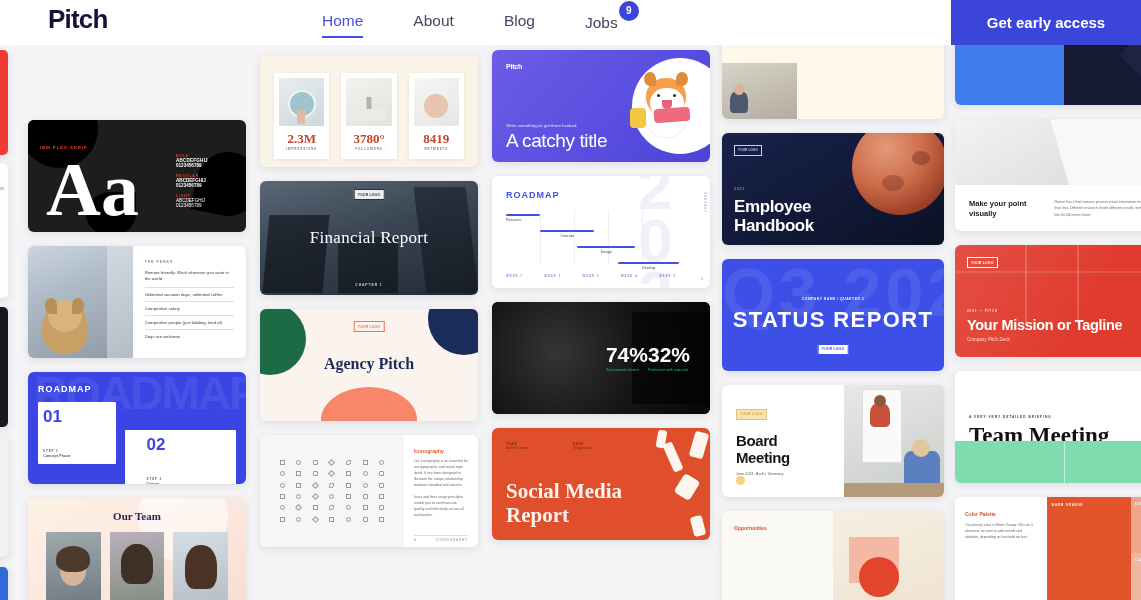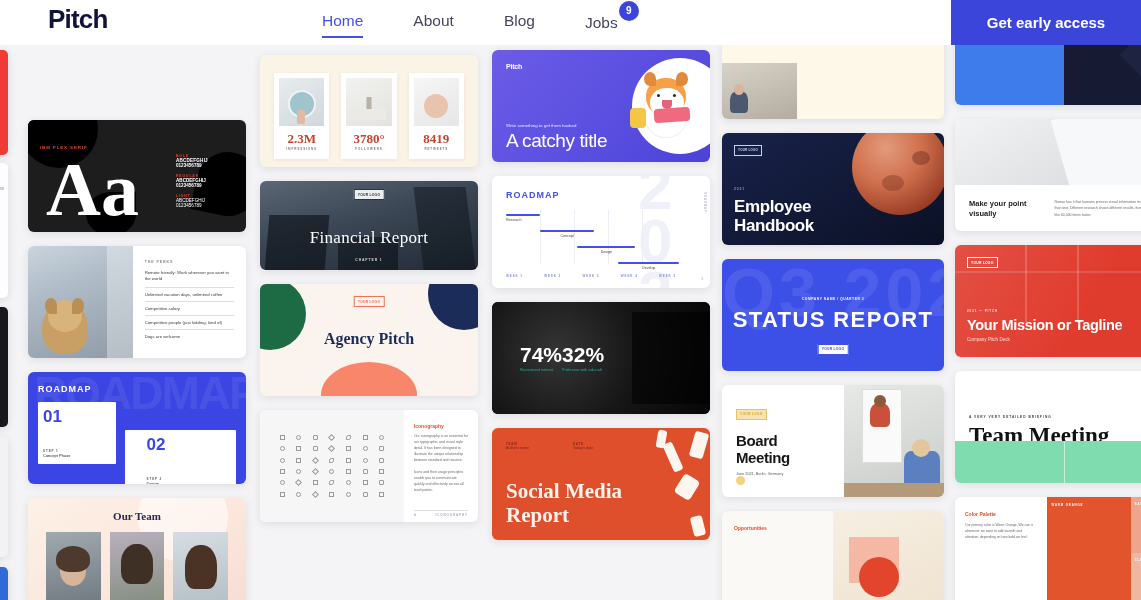--- a/index.html
+++ b/index.html
@@ -237,21 +237,21 @@
         <div style="flex:1;background:#fff;padding:5px 5px 8px;box-shadow:0 1px 4px rgba(0,0,0,.07);">
           <div style="height:48px;background:linear-gradient(150deg,#f6f6f6,#e6e6e6);position:relative;overflow:hidden;">
             <div style="position:absolute;left:50%;top:16px;transform:translateX(-50%);width:24px;height:24px;border-radius:50%;background:#e8c3ad;"></div>
           </div>
           <div style="text-align:center;font-family:'Liberation Serif',serif;font-size:13px;font-weight:700;color:#c4452c;margin-top:5px;">8419</div>
           <div class="tiny" style="text-align:center;color:#8a7a70;font-size:3px;">RETWEETS</div>
         </div>
       </div>
     </div>
 
-    <div class="card" style="height:89px; background:linear-gradient(165deg,#5b6676 0%,#3b4654 45%,#222a35 100%);">
+    <div class="card" style="height:114px; background:linear-gradient(165deg,#5b6676 0%,#3b4654 45%,#222a35 100%);">
       <div style="position:absolute;left:6px;top:34px;width:60px;height:78px;background:rgba(10,14,20,.6);transform:skewX(-5deg);"></div>
       <div style="position:absolute;right:6px;top:6px;width:52px;height:106px;background:rgba(12,18,26,.5);transform:skewX(7deg);"></div>
       <div style="position:absolute;left:78px;top:56px;width:60px;height:56px;background:rgba(8,12,18,.55);"></div>
       <div class="logo-box" style="position:absolute;left:50%;top:8px;transform:translateX(-50%);color:#fff;background:rgba(255,255,255,.9);color:#2a3340;border-color:#2a3340;">YOUR LOGO</div>
       <div style="position:absolute;left:0;right:0;top:47px;text-align:center;font-family:'Liberation Serif',serif;font-size:17px;color:#fff;letter-spacing:.3px;">Financial Report</div>
       <div class="tiny" style="position:absolute;left:0;right:0;bottom:8px;text-align:center;color:rgba(255,255,255,.8);font-size:3.4px;">CHAPTER 1</div>
     </div>
 
     <div class="card" style="height:112px; background:#fbf3ed;">
       <div style="position:absolute;left:-26px;top:-6px;width:72px;height:72px;border-radius:50%;background:#1d6b45;"></div>
@@ -370,21 +370,21 @@
         <span class="tiny" style="color:#8890d8;font-size:3px;">WEEK 4</span>
         <span class="tiny" style="color:#8890d8;font-size:3px;">WEEK 5</span>
       </div>
       <div class="tiny" style="position:absolute;right:3px;top:16px;color:#b9bcd0;font-size:2.8px;writing-mode:vertical-rl;">ROADMAP</div>
       <div class="tiny" style="position:absolute;right:6px;bottom:7px;color:#b9bcd0;font-size:3px;">5</div>
     </div>
 
     <div class="card" style="height:112px; background:#0c0c0c;">
       <div style="position:absolute;inset:0;background:radial-gradient(circle at 30% 45%, #353535 0%, #161616 48%, #060606 100%);"></div>
       <div style="position:absolute;right:0;top:10px;width:78px;height:92px;background:rgba(0,0,0,.55);"></div>
-      <div style="position:absolute;left:0;right:0;top:42px;display:flex;justify-content:flex-start;padding:0 28px;">
+      <div style="position:absolute;left:0;right:0;top:42px;display:flex;justify-content:flex-end;padding:0 20px;">
         <div>
           <div style="color:#fff;font-size:21px;font-weight:700;line-height:1;">74%</div>
           <div style="color:#1fb49b;font-size:3.6px;margin-top:3px;">Recreational interest</div>
         </div>
         <div>
           <div style="color:#fff;font-size:21px;font-weight:700;line-height:1;">32%</div>
           <div style="color:#1fb49b;font-size:3.6px;margin-top:3px;">Preference with sub-craft</div>
         </div>
       </div>
     </div>

